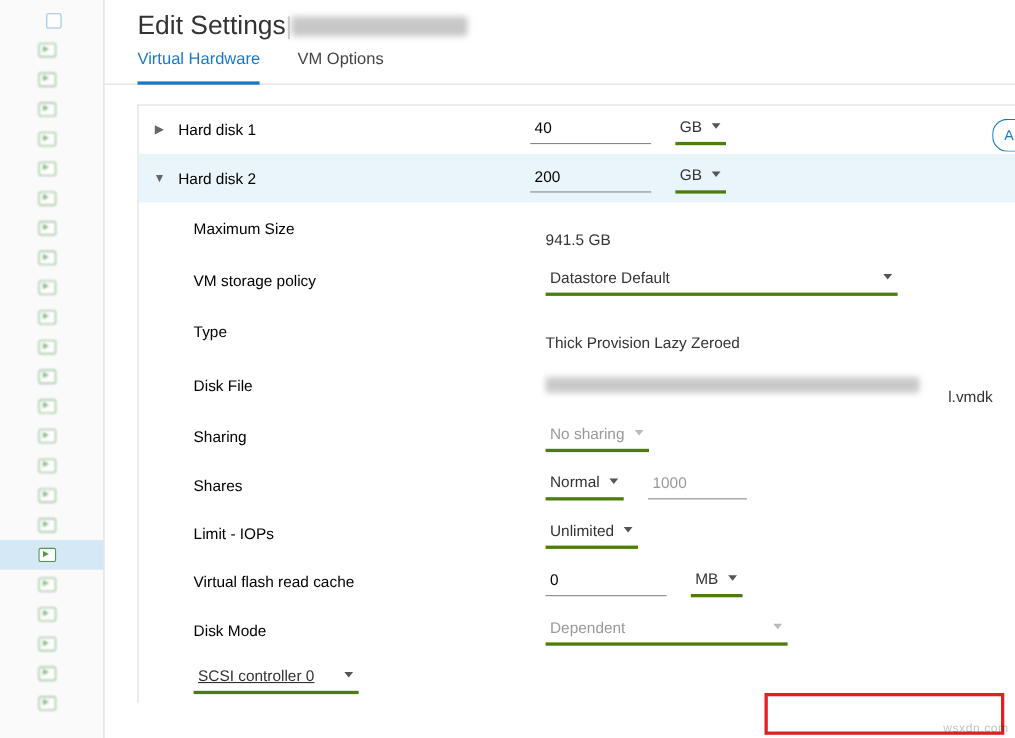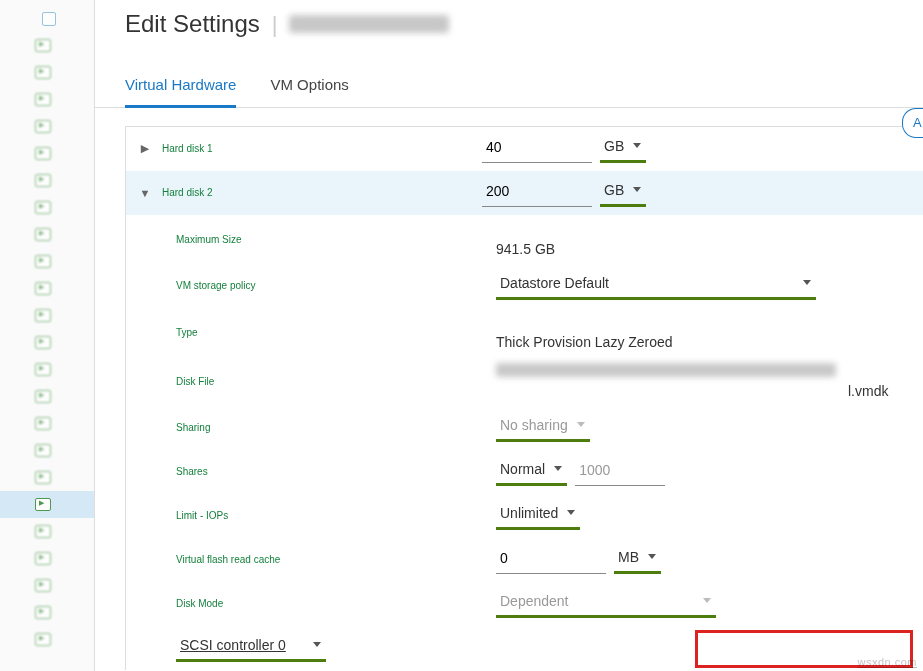--- a/index.html
+++ b/index.html
@@ -60,39 +60,38 @@
       left: 95px;
       top: 0;
       right: 0;
       height: 671px;
       padding: 10px 0 0 0;
     }
     .title-row {
       display: flex;
       align-items: baseline;
       padding-left: 30px;
-      gap: 12px;
     }
     .title-row h1 {
       font-size: 24px;
       font-weight: 400;
       color: #333;
     }
     .title-sep { color: #ccc; font-size: 22px; font-weight: 200; }
     .blurred-name {
       width: 160px; height: 18px;
       background: #c7c7c7;
       border-radius: 3px;
       filter: blur(3px);
       align-self: center;
     }
     .tabs {
       display: flex;
       gap: 34px;
-      margin-top: 38px;
+      margin-top: 7px;
       padding-left: 30px;
       border-bottom: 1px solid #ddd;
     }
     .tab {
       padding-bottom: 12px;
       font-size: 15px;
       color: #444;
       cursor: pointer;
     }
     .tab.active {
@@ -129,23 +128,23 @@
       align-items: center;
       min-height: 44px;
       padding: 6px 0 6px 0;
       border-bottom: 1px solid transparent;
     }
     .row.highlight {
       background: #eaf5fb;
     }
     .exp { width: 14px; text-align: center; font-size: 11px; color: #666; margin-left: 12px; margin-right: 10px; cursor: pointer; }
     .indent1 { width: 50px; }
-    .lbl { flex: 0 0 320px; font-size: 10px; color: #15803d; }
+    .lbl { flex: 0 0 320px; font-size: 14px; color: #000000; }
     .row.header .lbl { font-weight: 400; }
-    .valcol { display: flex; gap: 8px; flex: 1; }
+    .valcol { display: flex; align-items: center; gap: 22px; flex: 1; }
     .static { color: #333; margin-top: 20px; }
     .uinput {
       border: none;
       border-bottom: 1px solid #888;
       padding: 4px 4px 6px 4px;
       font-size: 14px;
       background: transparent;
       outline: none;
       min-width: 40px;
     }
@@ -198,21 +197,20 @@
       bottom: 3px;
       pointer-events: none;
     }
     .watermark {
       position: absolute;
       right: 6px;
       bottom: 3px;
       font-size: 11px;
       color: rgba(0,0,0,0.25);
       letter-spacing: 0.5px;
-      text-decoration: underline;
     }
   </style>
 </head>
 <body>
 
 <div class="sidebar">
   <div class="sidebar-item first">
       <span class="leaf-glyph"></span>
     </div>
   <div class="sidebar-item">

